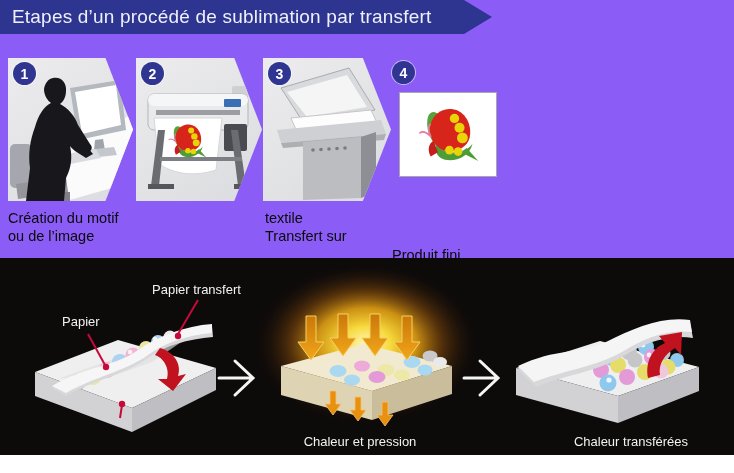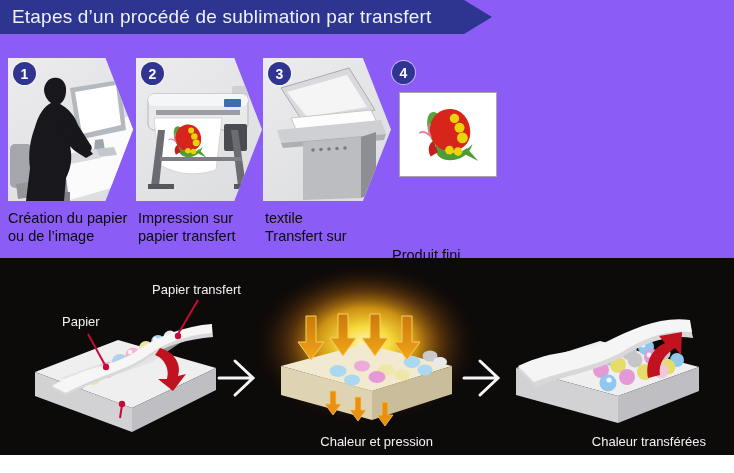--- a/index.html
+++ b/index.html
@@ -42,21 +42,21 @@
   .caption span{ display:block; }
 
   
   .diagram{
     position:absolute; left:0; top:258px; width:734px; height:215px; background:#0d0a0a;
   }
   .diagram svg{ position:absolute; left:0; top:0; }
   .dlabel{
     position:absolute; color:#f2f2f2; font-size:13px; white-space:nowrap;
   }
-  .dlabel.center{ text-align:right; }
+  .dlabel.center{ text-align:center; }
 </style>
 </head>
 <body>
 
 <div class="stage">
 
   <div class="banner">
     <span>Etapes d’un procédé de sublimation par transfert</span>
   </div>
 
@@ -145,26 +145,22 @@
       <span>2</span>
     </div>
   <div class="badge" style="left:268px; top:62px;">
       <span>3</span>
     </div>
   <div class="badge" style="left:392px; top:61px;">
       <span>4</span>
     </div>
 
   <div class="caption" style="left:8px;">
-    <span>Création du papier</span>
+    <span>Création du motif</span>
     <span>ou de l’image</span>
-  </div>
-  <div class="caption" style="left:138px;">
-    <span>Impression sur</span>
-    <span>papier transfert</span>
   </div>
   <div class="caption" style="left:265px;">
     <span>textile</span>
     <span>Transfert sur</span>
   </div>
   <div class="caption" style="left:392px; top:214px;margin-top:32px;">
     <span>Produit fini</span>
   </div>
 
   <div class="diagram">

